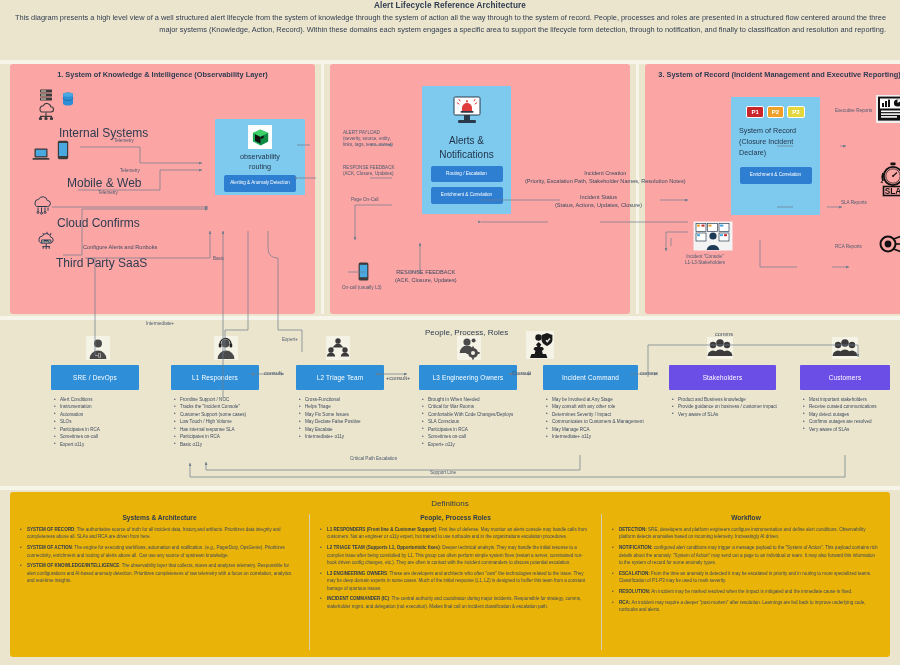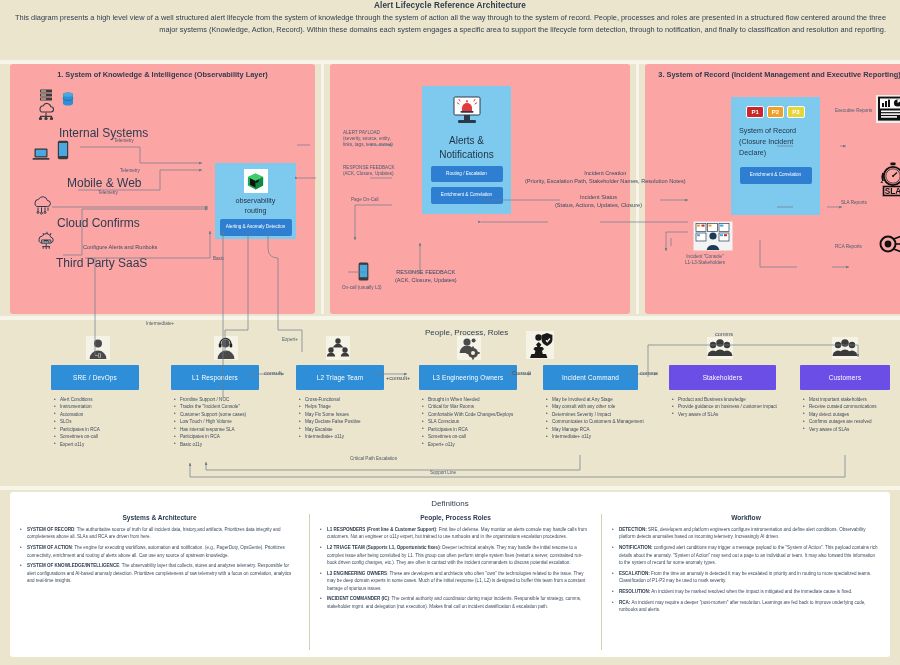--- a/index.html
+++ b/index.html
@@ -56,21 +56,21 @@
   }
   .role-box.blue { background:#2e8fd8; }
   .role-box.purple { background:#6b4ee6; }
   .role ul { list-style:none; margin:6px 0 0 3px; }
   .role li { font-size:4.6px; line-height:1.63; color:#3c4a5e; position:relative; padding-left:6px; white-space:nowrap; }
   .role li:before { content:"•"; position:absolute; left:0; top:-0.5px; color:#3c4a5e; }
 
   
   .defs {
     position:absolute; left:10px; top:492px; width:880px; height:165px;
-    background:#ffffff; border-radius:3px;
+    background:#eab308; border-radius:3px;
   }
   .defs-title { text-align:center; font-size:8px; padding-top:7px; color:#2e3c50; }
   .defcols { display:flex; margin-top:6px; height:136px; }
   .defcol { padding:0 10px; }
   .defcol.c1 { width:300px; border-right:1px solid #d8d0b6; }
   .defcol.c2 { width:292px; border-right:1px solid #d8d0b6; }
   .defcol.c3 { width:288px; }
   .defcol h4 { text-align:center; font-size:6.6px; font-weight:bold; margin-bottom:5px; color:#2e3c50;}
   .defcol ul { list-style:none; }
   .defcol li { font-size:4.55px; line-height:1.62; color:#3c4a5e; position:relative; padding-left:7px; margin-bottom:3.5px; text-align:left;}
@@ -167,21 +167,21 @@
         <svg width="26" height="24" viewBox="0 0 26 24" fill="none" stroke="#2e3c50" stroke-width="1">
           <path d="M5 9.5 a3.4 3.4 0 0 1 3.4-3.4 a4.4 4.4 0 0 1 8.3 1 a2.9 2.9 0 0 1 .2 5.7H6.5 A3.2 3.2 0 0 1 5 9.5z"></path>
           <path d="M9 3 l.6 2M13 1.8 v2.2M17 3 l-.6 2"></path>
           <rect x="7.2" y="9.6" width="10" height="4" rx="0.7" fill="#2e3c50" stroke="none"></rect>
           <text x="12.2" y="12.9" font-size="3.6" fill="#ece5cd" text-anchor="middle" font-family="Liberation Sans" stroke="none">SaaS</text>
           <path d="M12.2 13.8 v2.4 M8.4 16.6 h7.6 M9.2 16.6 v2.2 M15.2 16.6 v2.2 M12.2 16.6 v2.6"></path>
         </svg>
       </div>
       <div class="bigtext" style="left:2px; top:192px;">Third Party SaaS</div>
 
-      <div class="bluebox" style="left:205px; top:55px; width:81px; height:76px; padding-top:6px;margin-top:44px;">
+      <div class="bluebox" style="left:205px; top:55px; width:90px; height:76px; padding-top:6px;">
         <div style="width:24px;height:24px;background:#fff;display:flex;align-items:center;justify-content:center;">
           <svg width="19" height="19" viewBox="0 0 20 20">
             <path d="M10 1.5 L18 5.2 V14.2 L10 18.4 L2 14.2 V5.2 Z" fill="#1aaa55"></path>
             <path d="M10 1.5 L2 5.2 L10 9.2 L18 5.2 Z" fill="#3fcf6a"></path>
             <path d="M10 9.2 L18 5.2 V14.2 L10 18.4 Z" fill="#0f8a42"></path>
             <path d="M4.2 6.6 L10 9.6 V16.6 L4.2 13.4 Z" fill="#111111"></path>
             <path d="M10 9.6 L13.4 7.9 L13.4 10.2 L10 11.9 Z" fill="#111111"></path>
           </svg>
         </div>
         <div class="bb-title" style="margin-top:3px;">

